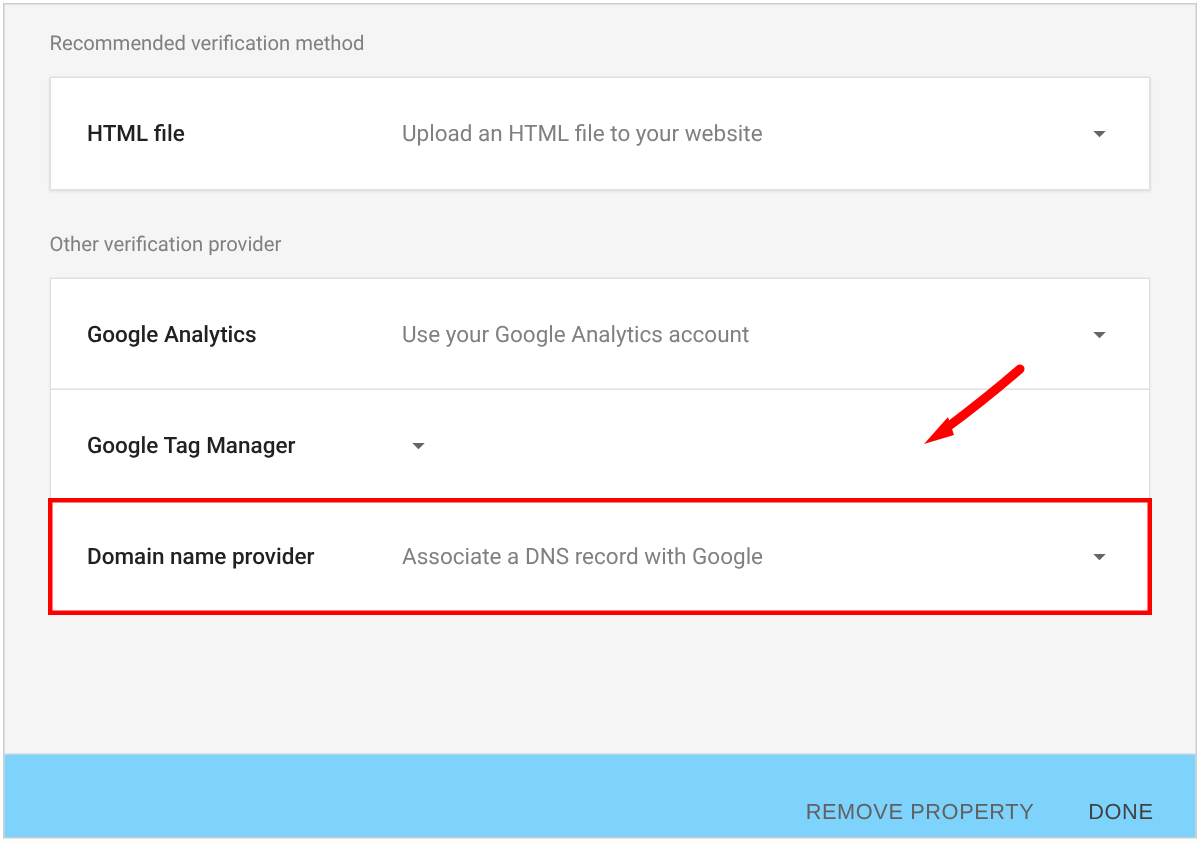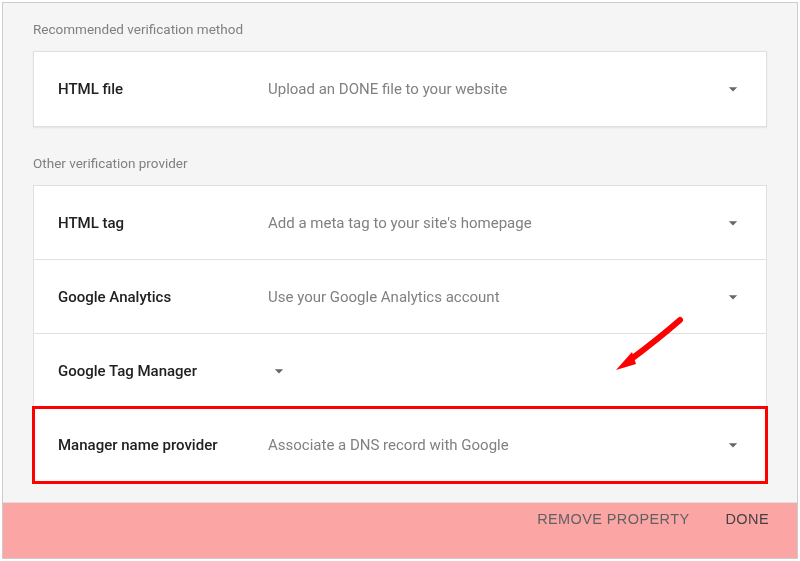--- a/index.html
+++ b/index.html
@@ -80,24 +80,24 @@
       outline: 3px solid #ff0000;
       outline-offset: -1px;
     }
     .arrow-annotation {
       position: absolute;
       pointer-events: none;
       z-index: 10;
     }
     .footer {
       height: 56px;
-      background: #fca5a5;
+      background: #7dd3fc;
       border-top: 1px solid #e0e0e0;
       display: flex;
-      align-items: flex-start;
+      align-items: flex-end;
       justify-content: flex-end;
       padding: 0 24px;
       gap: 28px;
     }
     .footer-btn {
       font-size: 14.5px;
       font-weight: 500;
       letter-spacing: 0.4px;
       color: #616161;
       background: none;
@@ -113,42 +113,33 @@
 <body>
 
 <div class="dialog">
   <div class="content">
 
     <div class="section-label">Recommended verification method</div>
 
     <div class="method-list single">
       <div class="method-row">
         <div class="method-title">HTML file</div>
-        <div class="method-desc">Upload an DONE file to your website</div>
+        <div class="method-desc">Upload an HTML file to your website</div>
         <div class="chevron">
           <svg width="20" height="20" viewBox="0 0 24 24">
               <path fill="#666" d="M7 10l5 5 5-5z"></path>
             </svg>
         </div>
       </div>
     </div>
 
     <div class="section-label other">Other verification provider</div>
 
     <div class="method-list">
 
-      <div class="method-row">
-        <div class="method-title">HTML tag</div>
-        <div class="method-desc">Add a meta tag to your site's homepage</div>
-        <div class="chevron">
-          <svg width="20" height="20" viewBox="0 0 24 24">
-              <path fill="#666" d="M7 10l5 5 5-5z"></path>
-            </svg>
-        </div>
-      </div>
 
       <div class="method-row">
         <div class="method-title">Google Analytics</div>
         <div class="method-desc">Use your Google Analytics account</div>
         <div class="chevron">
           <svg width="20" height="20" viewBox="0 0 24 24">
               <path fill="#666" d="M7 10l5 5 5-5z"></path>
             </svg>
         </div>
       </div>
@@ -162,21 +153,21 @@
         </div>
         <div class="arrow-annotation" style="left:568px; top:-22px;">
           <svg width="90" height="72" viewBox="0 0 90 72">
             <path d="M 78 8 Q 55 28 28 48" stroke="#ff0000" stroke-width="6" fill="none" stroke-linecap="round"></path>
             <path d="M 14 58 L 34 52 L 30 40 Z" fill="#ff0000"></path>
           </svg>
         </div>
       </div>
 
       <div class="method-row highlight-row">
-        <div class="method-title">Manager name provider</div>
+        <div class="method-title">Domain name provider</div>
         <div class="method-desc">Associate a DNS record with Google</div>
         <div class="chevron">
           <svg width="20" height="20" viewBox="0 0 24 24">
               <path fill="#666" d="M7 10l5 5 5-5z"></path>
             </svg>
         </div>
       </div>
 
     </div>
 

